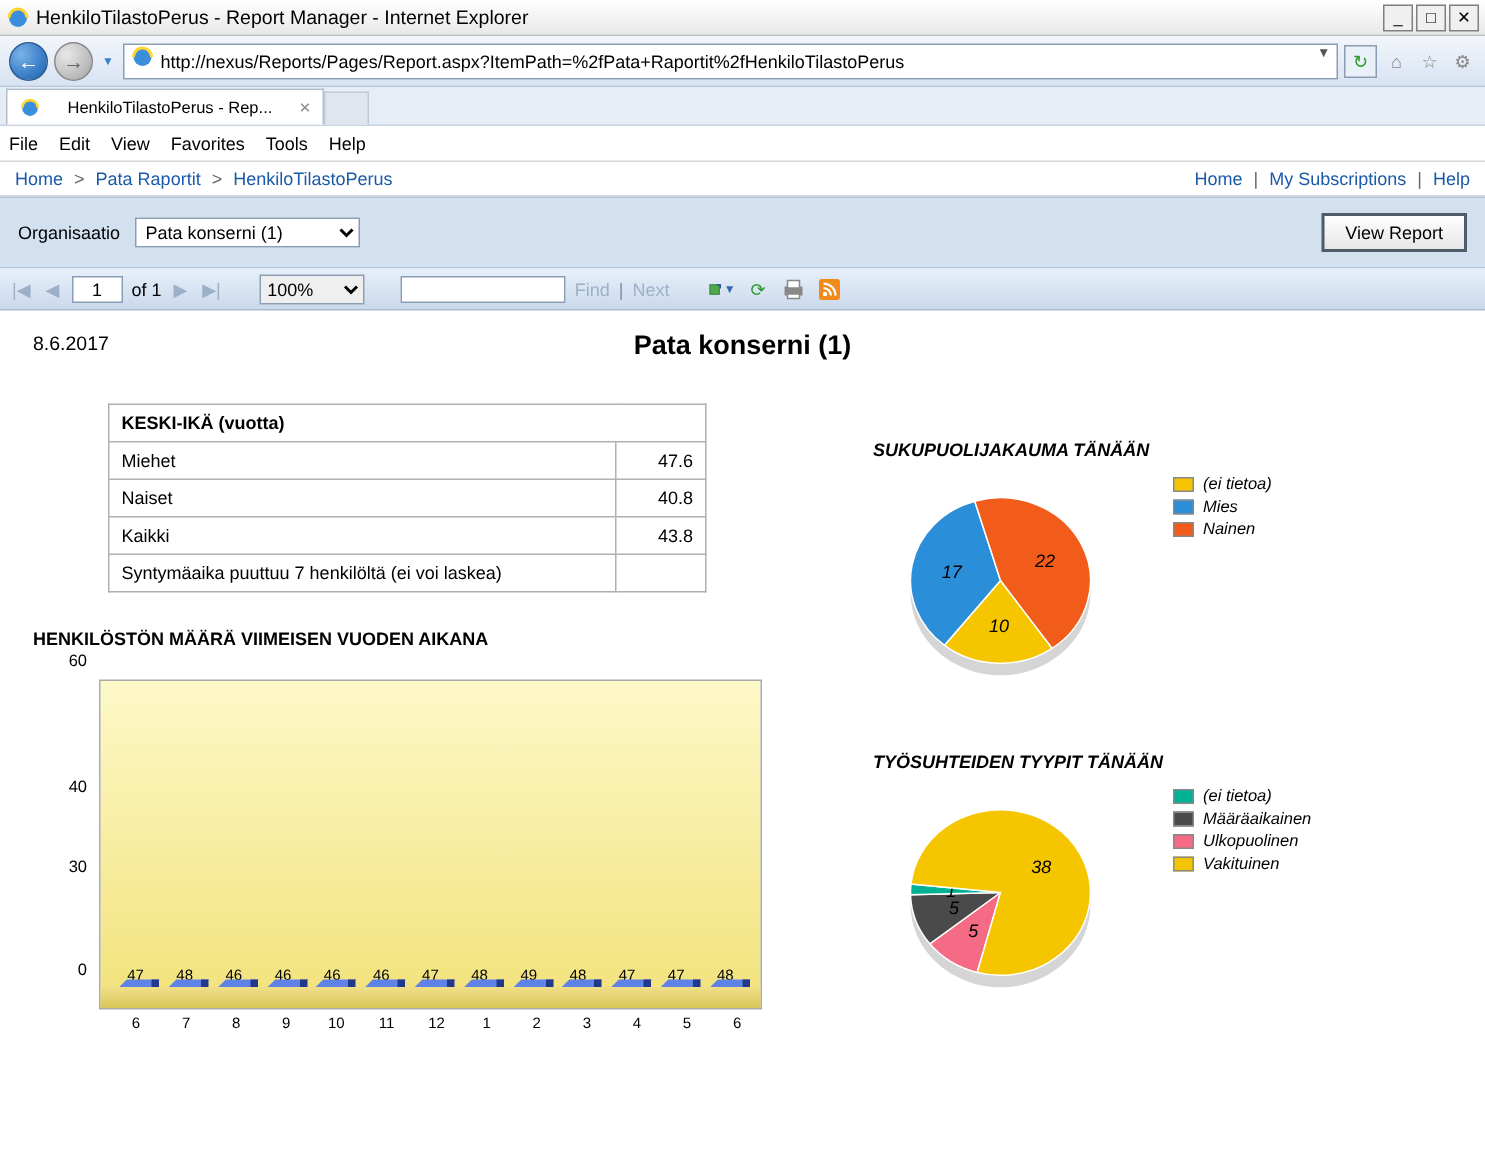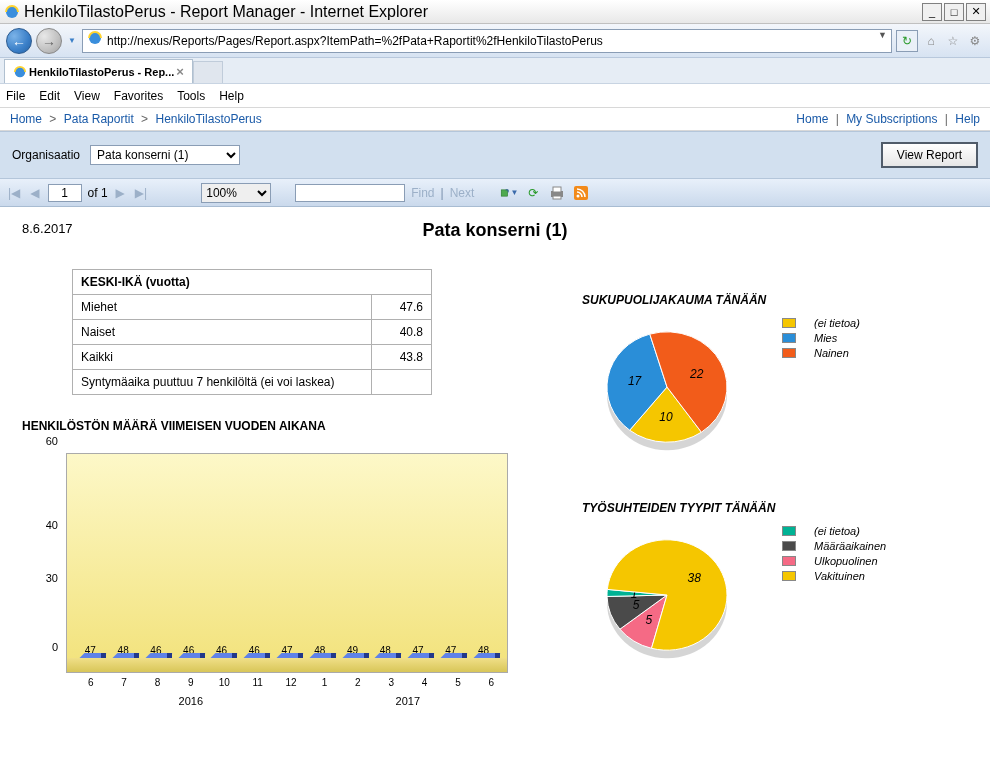--- a/index.html
+++ b/index.html
@@ -1,38 +1,38 @@
 <!DOCTYPE html>
 <html><head>
 <meta charset="utf-8">
 <style>
 * { box-sizing: border-box; margin: 0; padding: 0; }
 body { font-family: "Segoe UI", Tahoma, Arial, sans-serif; font-size: 12px; background: #fff; color: #000; width: 990px; }
 
 
 .titlebar { height: 24px; background: linear-gradient(#fff, #e8e8e8); border-bottom: 1px solid #c0c0c0; display: flex; align-items: center; padding: 0 4px; }
 .titlebar .ie-icon { width: 16px; height: 16px; margin-right: 4px; }
-.titlebar .title-text { flex: 1; font-size: 16px; }
+.titlebar .title-text { flex: 1; font-size: 13px; }
 .titlebar .win-buttons { display: flex; gap: 2px; }
 .titlebar .win-btn { width: 20px; height: 18px; border: 1px solid #808080; background: #f0f0f0; font-size: 11px; display: flex; align-items: center; justify-content: center; cursor: pointer; font-family: Arial; }
 
 
 .navbar { height: 34px; background: linear-gradient(#f3f6fb, #d7e3f2); border-bottom: 1px solid #b8c8dc; display: flex; align-items: center; padding: 0 6px; gap: 4px; }
 .nav-back, .nav-fwd { width: 26px; height: 26px; border-radius: 50%; background: radial-gradient(circle at 30% 30%, #7bb3e8, #3a7fc8 60%, #2660a0); border: 1px solid #2a5a90; display: flex; align-items: center; justify-content: center; color: #fff; font-size: 14px; cursor: pointer; }
 .nav-fwd { background: radial-gradient(circle at 30% 30%, #e8e8e8, #c0c0c0 60%, #a0a0a0); border-color: #888; color: #666; }
 .nav-dropdown { width: 12px; height: 24px; display: flex; align-items: center; justify-content: center; color: #3a7fc8; font-size: 8px; cursor: pointer; }
 .url-bar { flex: 1; height: 24px; border: 1px solid #8a9db5; background: #fff; display: flex; padding: 0 4px; }
 .url-bar .ie-small { width: 16px; height: 16px; margin-right: 4px; }
 .url-bar input { flex: 1; border: none; outline: none; font-size: 12px; }
 .nav-toolbtn { width: 22px; height: 22px; border: 1px solid #8a9db5; background: #eaf0f8; display: flex; align-items: center; justify-content: center; font-size: 12px; cursor: pointer; }
 .nav-small-icon { width: 18px; height: 18px; color: #888; display: flex; align-items: center; justify-content: center; cursor: pointer; }
 
 
 .tabbar { height: 26px; background: #e6edf5; border-bottom: 1px solid #c8d4e2; display: flex; align-items: flex-end; padding: 0 4px; }
-.tab { height: 24px; background: #fff; border: 1px solid #b0c0d0; border-bottom: none; padding: 0 8px; display: flex; align-items: center; gap: 2px; margin-right: 0; font-size: 11px; font-weight: bold; }
+.tab { height: 24px; background: #fff; border: 1px solid #b0c0d0; border-bottom: none; padding: 0 8px; display: flex; align-items: center; gap: 18px; margin-right: 0; font-size: 11px; }
 .tab .close-x { color: #888; cursor: pointer; font-size: 13px; }
 .tab-new { width: 30px; height: 22px; background: #e0e6ee; border: 1px solid #c0ccda; border-bottom: none; cursor: pointer; }
 
 
 .menubar { height: 24px; background: #fff; border-bottom: 1px solid #d8d8d8; display: flex; align-items: center; padding: 0 6px; gap: 14px; font-size: 12px; }
 .menubar span { cursor: pointer; }
 
 
 .breadcrumb-bar { display: flex; justify-content: space-between; align-items: center; padding: 4px 10px; font-size: 12px; border-bottom: 1px solid #d8d8d8; }
 .breadcrumb-bar a { color: #1a5aa8; text-decoration: none; cursor: pointer; }
@@ -44,32 +44,32 @@
 .parambar { background: #d2e0ef; border-top: 1px solid #b4c6da; border-bottom: 1px solid #b4c6da; padding: 10px 12px; display: flex; align-items: center; }
 .parambar label { margin-right: 10px; font-size: 12px; }
 .parambar select { border: 1px solid #8a9db5; background: #fff; font-size: 12px; padding: 1px 2px; width: 150px; }
 .view-report-btn { margin-left: auto; background: linear-gradient(#fff,#e6e6e6); border: 2px solid #505c6a; padding: 4px 14px; cursor: pointer; font-size: 12px; }
 
 
 .toolbar { background: linear-gradient(#e8f0fa,#cad9ec); border-bottom: 1px solid #a8bcd2; height: 28px; display: flex; align-items: center; padding: 0 6px; gap: 6px; font-size: 12px; }
 .toolbar .tbtn { cursor: pointer; color: #2a5a9a; display: flex; align-items: center; justify-content: center; padding: 0 2px; }
 .toolbar .tbtn.disabled { color: #9cb0c8; cursor: default; }
 .toolbar input[type=text] { border: 1px solid #8a9db5; height: 18px; font-size: 12px; padding: 0 4px; }
-.toolbar select { border: 1px solid #8a9db5; height: 20px; font-size: 12px; margin-left: 28px; }
+.toolbar select { border: 1px solid #8a9db5; height: 20px; font-size: 12px; }
 .toolbar .find-link { color: #9cb0c8; }
 .toolbar .divider { color: #7a90ac; }
 .toolbar .icon { width: 18px; height: 18px; display: inline-flex; align-items: center; justify-content: center; }
 
 
 .report { padding: 14px 22px 20px 22px; }
 .report-date { font-size: 13px; }
 .report-title { text-align: center; font-size: 18px; font-weight: bold; margin-top: -16px; margin-bottom: 28px; }
 
 
-.avg-table { border-collapse: collapse; width: 360px; margin-left: 50px; }
+.avg-table { border-collapse: collapse; width: 399px; margin-left: 50px; }
 .avg-table th { text-align: left; border: 1px solid #b0b0b0; background: #fff; padding: 5px 8px; font-size: 12px; font-weight: bold; }
 .avg-table td { border: 1px solid #b0b0b0; padding: 5px 8px; font-size: 12px; }
 .avg-table td.num { text-align: right; width: 60px; }
 
 
 .sec-title { font-size: 12px; font-weight: bold; margin: 24px 0 10px 0; }
 
 
 .two-col { display: flex; gap: 60px; }
 .left-col { width: 500px; }
@@ -90,21 +90,21 @@
 .bar-side { position: absolute; top: -5px; right: -5px; bottom: 0; width: 5px; background: #22388a; transform-origin: left; }
 .x-labels { position: absolute; left: 46px; right: 0; top: 234px; display: flex; }
 .x-lbl { flex: 1; text-align: center; font-size: 10px; }
 .x-year-row { position: absolute; left: 46px; right: 0; top: 252px; display: flex; font-size: 11px; }
 .x-year { text-align: center; }
 
 
 .pie-wrap { display: flex; align-items: flex-start; gap: 30px; }
 svg.pie { width: 170px; height: 150px; background: none; }
 .legend { font-size: 11px; }
-.legend-row { display: flex; align-items: center; gap: 18px; margin-bottom: 3px; }
+.legend-row { display: flex; align-items: center; gap: 6px; margin-bottom: 3px; }
 .legend-sw { width: 14px; height: 10px; border: 1px solid #888; }
 
 
 .ie-svg { display: block; }
 
 .right-section { margin-bottom: 34px; font-style: italic; }
 </style>
 </head>
 <body>
 
@@ -382,24 +382,20 @@
             <div class="x-lbl">10</div>
             <div class="x-lbl">11</div>
             <div class="x-lbl">12</div>
             <div class="x-lbl">1</div>
             <div class="x-lbl">2</div>
             <div class="x-lbl">3</div>
             <div class="x-lbl">4</div>
             <div class="x-lbl">5</div>
             <div class="x-lbl">6</div>
           </div>
-        <div class="x-year-row">
-          <div class="x-year" style="flex:7;">2016</div>
-          <div class="x-year" style="flex:6;">2017</div>
-        </div>
       </div>
     </div>
 
     <div class="right-col">
       <div class="right-section">
         <div class="sec-title">SUKUPUOLIJAKAUMA TÄNÄÄN</div>
         <div class="pie-wrap">
           <svg class="pie" id="pie-gender" viewBox="0 0 170 150">
               <ellipse cx="85" cy="78" rx="60" ry="55.2" fill="#888" opacity="0.35"></ellipse>
               <path d="M 85 70 L 119.41458618106276 115.21719284475235 A 60 55.2 0 0 1 47.674215254456314 113.21832360590437 Z" fill="#f5c600" stroke="#fff" stroke-width="1"></path>

